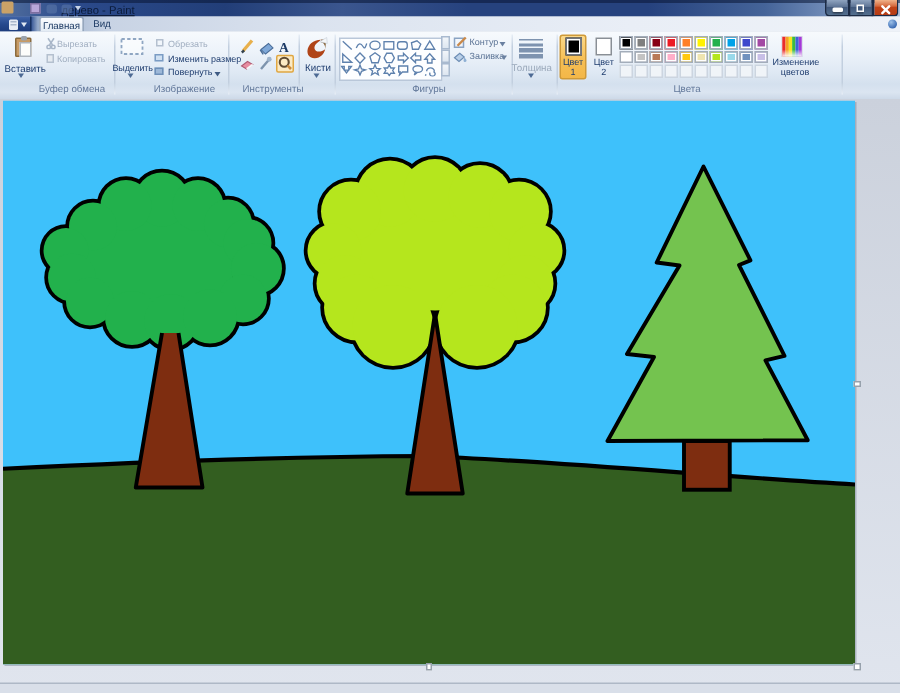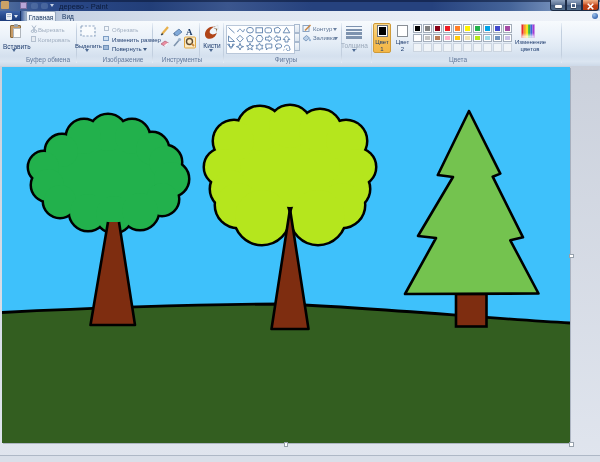--- a/index.html
+++ b/index.html
@@ -2,21 +2,21 @@
 <html><head><meta charset="utf-8">
 <style>
   html,body{margin:0;padding:0;}
   body{width:600px;height:462px;overflow:hidden;font-family:"Liberation Sans",sans-serif;}
   #win{position:absolute;left:0;top:0;width:600px;height:462px;background:#cfd6e1;}
   .abs{position:absolute;}
   
   #title{left:0;top:0;width:600px;height:11px;
     background:linear-gradient(to right,#53709f 0%,#2b4a8b 8%,#223e78 25%,#3b568e 38%,#26427e 52%,#26427e 72%,#456499 85%,#7d97c0 94%,#aebfd9 100%);}
   #title:before{content:"";position:absolute;left:0;top:0;width:100%;height:2px;background:rgba(10,22,52,.55);}
-  #ttext{left:59px;top:1.5px;font-size:7.5px;color:#0b1b3a;letter-spacing:0;}
+  #ttext{left:41px;top:1.5px;font-size:7.5px;color:#0b1b3a;letter-spacing:0;text-decoration:underline;}
   
   .wbtn{top:0;height:11px;border:1px solid #1c2b45;border-top:none;box-sizing:border-box;}
   #bmin{left:550px;width:16px;background:linear-gradient(#8fa3bf 0%,#5e7495 45%,#41587c 50%,#54708f 100%);border-radius:0 0 0 3px;}
   #bmax{left:566px;width:16px;background:linear-gradient(#8fa3bf 0%,#5e7495 45%,#41587c 50%,#54708f 100%);}
   #bcls{left:582px;width:17px;background:linear-gradient(#f0b289 0%,#d66b3f 40%,#c04318 50%,#b63c14 100%);border-radius:0 0 3px 0;}
   
   #tabrow{left:0;top:11px;width:600px;height:10px;
     background:linear-gradient(to right,#2d4e90 0%,#2d4e90 3.4%,#93a9c9 4.2%,#c8d3e4 12%,#dbe3ef 35%,#e9eef6 70%,#eef2f8 100%);}
   #appbtn{left:0;top:11px;width:20px;height:10px;background:linear-gradient(#3f63a7,#274a8e 50%,#1d3c7c);border-right:1px solid #16305f;}
   #appicon{left:6px;top:12.5px;width:6px;height:7px;background:#e8edf5;border-radius:1px;}

